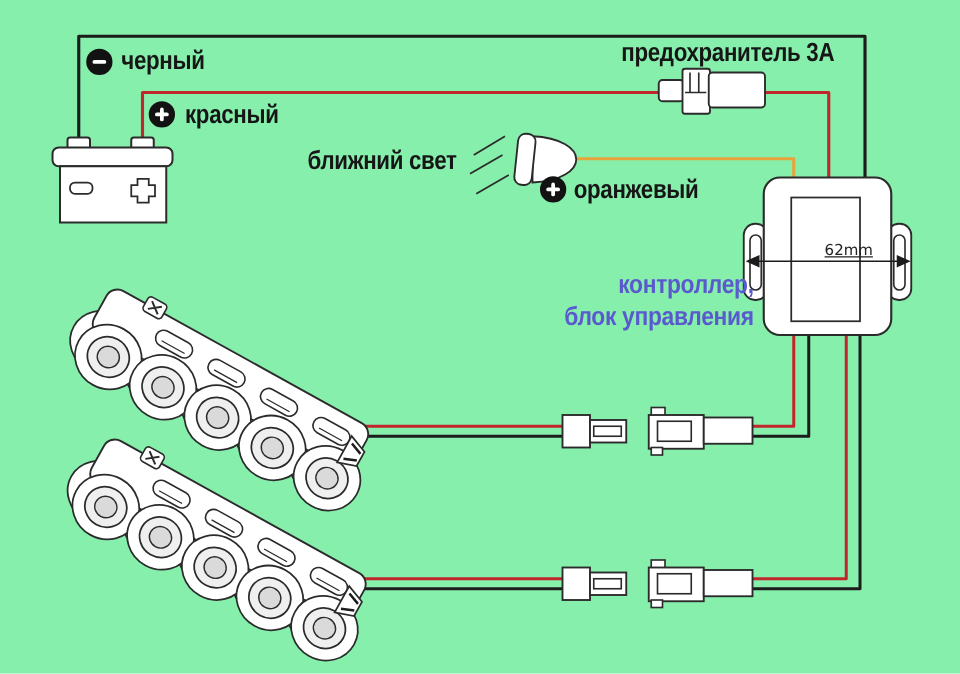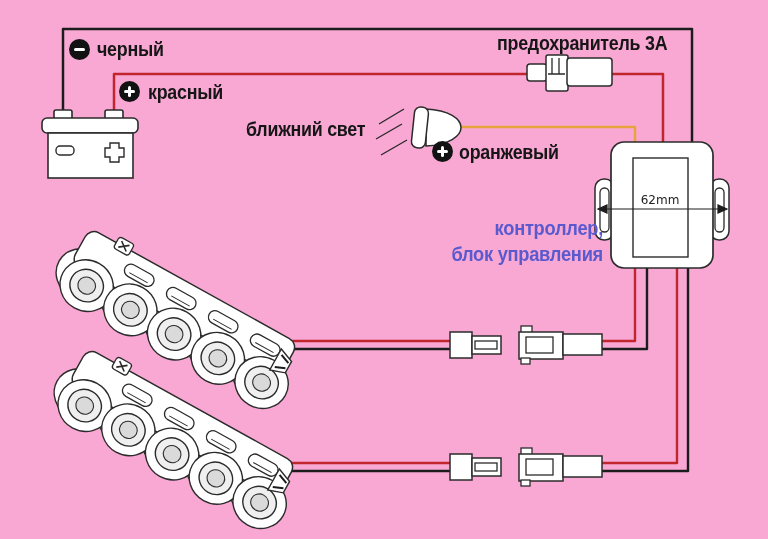--- a/index.html
+++ b/index.html
@@ -1,16 +1,16 @@
 <!DOCTYPE html>
 <html><head>
 <meta charset="utf-8">
 <style>
   html,body{margin:0;padding:0;background:#fff;}
-  #stage{position:relative;width:768px;height:539px;background:#f9a8d4;overflow:hidden;
+  #stage{position:relative;width:768px;height:539px;background:#86efac;overflow:hidden;
          font-family:"Liberation Sans",sans-serif;}
   #art{position:absolute;left:0;top:0;}
   .lbl{position:absolute;font:700 21px "Liberation Sans",sans-serif;color:#161616;
        white-space:nowrap;letter-spacing:-0.3px;transform:scaleX(.85);transform-origin:0 50%;}
   .lbl-blue{position:absolute;font:700 21px "Liberation Sans",sans-serif;color:#5a5ace;
        width:190px;text-align:right;line-height:26px;letter-spacing:-0.3px;
        transform:scaleX(.87);transform-origin:100% 50%;}
   .lbl-mm{position:absolute;font:400 12px "DejaVu Sans",sans-serif;color:#222;
        width:46px;text-align:center;}
   .badge{position:absolute;width:21px;height:21px;border-radius:50%;background:#121212;
@@ -161,15 +161,15 @@
   <span class="h"></span>
   <span class="v"></span>
 </div>
 <div class="lbl" style="left:459px;top:140px;">оранжевый</div>
 
 <div class="lbl-blue" style="left:413px;top:215px;">
   <div>контроллер,</div>
   <div>блок управления</div>
 </div>
 
-<div class="lbl-mm" style="left:637px;top:193px;">62mm</div>
+<div class="lbl-mm" style="left:656px;top:193px;text-decoration:underline;">62mm</div>
 
 </div>
 
 </body></html>

